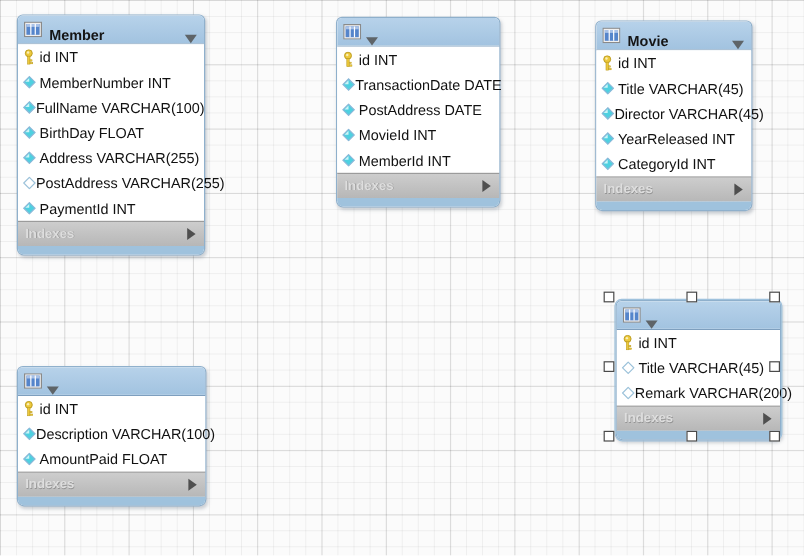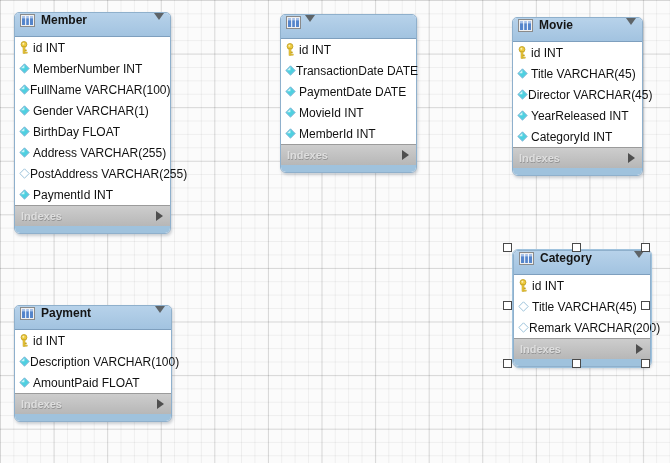--- a/index.html
+++ b/index.html
@@ -16,21 +16,21 @@
   }
   .tbl{
     position:absolute;
     border:1px solid #8fb0cc;
     border-radius:5px 5px 6px 6px;
     background:#fff;
     box-shadow:1px 2px 3px rgba(110,120,135,0.35);
     z-index:2;
   }
   .tbl-header{
-    display:flex;align-items:flex-start;height:23px;
+    display:flex;align-items:flex-end;height:23px;
     background:linear-gradient(#b7d2ea,#a2c3e0);
     border-bottom:1px solid #7e9fbe;
     border-radius:4px 4px 0 0;
     padding:0 6px 0 5px;
   }
   .tbl-title{font-size:12px;font-weight:bold;color:#151515;margin-left:6px;flex:1;
     white-space:nowrap;overflow:hidden;}
   .tbl-collapse{width:0;height:0;border-left:5px solid transparent;
     border-right:5px solid transparent;border-top:7px solid #5e6468;margin-left:4px;}
   .tbl-body{background:#ffffff;}
@@ -46,21 +46,21 @@
   }
   .tbl-footer-label{font-size:11px;font-weight:bold;color:#dedede;flex:1;
     text-shadow:0.5px 0.5px 0 #949494;}
   .tbl-footer-arrow{width:0;height:0;border-top:5px solid transparent;
     border-bottom:5px solid transparent;border-left:7px solid #4f4f4f;}
   .tbl-strip{height:7px;background:#9fc2dd;border-radius:0 0 5px 5px;}
 
   
   .t-member{left:14px;top:12px;width:155px;}
   .t-membermovie{left:280px;top:14px;width:135px;}
-  .t-movie{left:512px;top:17px;width:129px;}
+  .t-movie{left:496px;top:17px;width:129px;}
   .t-category{left:513px;top:250px;width:136px;}
   .t-payment{left:14px;top:305px;width:156px;}
 
   
   .selection{position:absolute;left:503px;top:243px;width:147px;height:125px;z-index:3;pointer-events:none;}
   .handle{position:absolute;width:9px;height:9px;background:#fff;border:1px solid #4a4a4a;
     box-sizing:border-box;pointer-events:auto;}
   .h-n{top:0;} .h-s{bottom:0;} .h-w{left:0;} .h-e{right:0;}
   .h-cx{left:calc(50% - 4.5px);} .h-cy{top:calc(50% - 4.5px);}
   .t-category{outline:1px solid #9fc2dd;}
@@ -115,29 +115,20 @@
 </span>
         <span class="ctext">FullName VARCHAR(100)</span>
       </div>
       <div class="row">
         <span class="cicon">
   <svg width="11" height="11" viewBox="0 0 11 11" aria-hidden="true">
     <polygon points="5.5,0.8 10.2,5.5 5.5,10.2 0.8,5.5" fill="#4ed0e0" stroke="#8ab8d8" stroke-width="1"></polygon>
     <polygon points="5.4,1.9 2.1,5.2 5.4,5.2" fill="#cdf3f7"></polygon>
   </svg>
 </span>
-        <span class="ctext">Gender VARCHAR(1)</span>
-      </div>
-      <div class="row">
-        <span class="cicon">
-  <svg width="11" height="11" viewBox="0 0 11 11" aria-hidden="true">
-    <polygon points="5.5,0.8 10.2,5.5 5.5,10.2 0.8,5.5" fill="#4ed0e0" stroke="#8ab8d8" stroke-width="1"></polygon>
-    <polygon points="5.4,1.9 2.1,5.2 5.4,5.2" fill="#cdf3f7"></polygon>
-  </svg>
-</span>
         <span class="ctext">BirthDay FLOAT</span>
       </div>
       <div class="row">
         <span class="cicon">
   <svg width="11" height="11" viewBox="0 0 11 11" aria-hidden="true">
     <polygon points="5.5,0.8 10.2,5.5 5.5,10.2 0.8,5.5" fill="#4ed0e0" stroke="#8ab8d8" stroke-width="1"></polygon>
     <polygon points="5.4,1.9 2.1,5.2 5.4,5.2" fill="#cdf3f7"></polygon>
   </svg>
 </span>
         <span class="ctext">Address VARCHAR(255)</span>
@@ -202,21 +193,21 @@
 </span>
         <span class="ctext">TransactionDate DATE</span>
       </div>
       <div class="row">
         <span class="cicon">
   <svg width="11" height="11" viewBox="0 0 11 11" aria-hidden="true">
     <polygon points="5.5,0.8 10.2,5.5 5.5,10.2 0.8,5.5" fill="#4ed0e0" stroke="#8ab8d8" stroke-width="1"></polygon>
     <polygon points="5.4,1.9 2.1,5.2 5.4,5.2" fill="#cdf3f7"></polygon>
   </svg>
 </span>
-        <span class="ctext">PaymentDate DATE</span>
+        <span class="ctext">PostAddress DATE</span>
       </div>
       <div class="row">
         <span class="cicon">
   <svg width="11" height="11" viewBox="0 0 11 11" aria-hidden="true">
     <polygon points="5.5,0.8 10.2,5.5 5.5,10.2 0.8,5.5" fill="#4ed0e0" stroke="#8ab8d8" stroke-width="1"></polygon>
     <polygon points="5.4,1.9 2.1,5.2 5.4,5.2" fill="#cdf3f7"></polygon>
   </svg>
 </span>
         <span class="ctext">MovieId INT</span>
       </div>
@@ -312,21 +303,20 @@
     <div class="tbl-header">
       <span class="hicon">
   <svg width="15" height="13" viewBox="0 0 15 13" aria-hidden="true">
     <rect x="0.5" y="0.5" width="14" height="12" fill="#f0f0f0" stroke="#8a8a8a"></rect>
     <rect x="2" y="2" width="11" height="9" fill="#5585cb"></rect>
     <rect x="2" y="2" width="11" height="2.4" fill="#a9c2e8"></rect>
     <line x1="5.7" y1="2" x2="5.7" y2="11" stroke="#ffffff" stroke-width="1"></line>
     <line x1="9.4" y1="2" x2="9.4" y2="11" stroke="#ffffff" stroke-width="1"></line>
   </svg>
 </span>
-      <span class="tbl-title">Category</span>
       <span class="tbl-collapse"></span>
     </div>
     <div class="tbl-body">
       <div class="row">
         <span class="cicon">
   <svg width="10" height="13" viewBox="0 0 10 13" aria-hidden="true">
     <circle cx="5" cy="3.4" r="2.9" fill="#edc93c" stroke="#bb9c20" stroke-width="0.8"></circle>
     <circle cx="4.4" cy="2.8" r="1" fill="#fbf0b8"></circle>
     <rect x="4" y="5.8" width="2" height="6.7" fill="#edc93c" stroke="#bb9c20" stroke-width="0.5"></rect>
     <rect x="6" y="8.8" width="1.7" height="1.2" fill="#edc93c" stroke="#bb9c20" stroke-width="0.4"></rect>
@@ -374,21 +364,20 @@
     <div class="tbl-header">
       <span class="hicon">
   <svg width="15" height="13" viewBox="0 0 15 13" aria-hidden="true">
     <rect x="0.5" y="0.5" width="14" height="12" fill="#f0f0f0" stroke="#8a8a8a"></rect>
     <rect x="2" y="2" width="11" height="9" fill="#5585cb"></rect>
     <rect x="2" y="2" width="11" height="2.4" fill="#a9c2e8"></rect>
     <line x1="5.7" y1="2" x2="5.7" y2="11" stroke="#ffffff" stroke-width="1"></line>
     <line x1="9.4" y1="2" x2="9.4" y2="11" stroke="#ffffff" stroke-width="1"></line>
   </svg>
 </span>
-      <span class="tbl-title">Payment</span>
       <span class="tbl-collapse"></span>
     </div>
     <div class="tbl-body">
       <div class="row">
         <span class="cicon">
   <svg width="10" height="13" viewBox="0 0 10 13" aria-hidden="true">
     <circle cx="5" cy="3.4" r="2.9" fill="#edc93c" stroke="#bb9c20" stroke-width="0.8"></circle>
     <circle cx="4.4" cy="2.8" r="1" fill="#fbf0b8"></circle>
     <rect x="4" y="5.8" width="2" height="6.7" fill="#edc93c" stroke="#bb9c20" stroke-width="0.5"></rect>
     <rect x="6" y="8.8" width="1.7" height="1.2" fill="#edc93c" stroke="#bb9c20" stroke-width="0.4"></rect>

